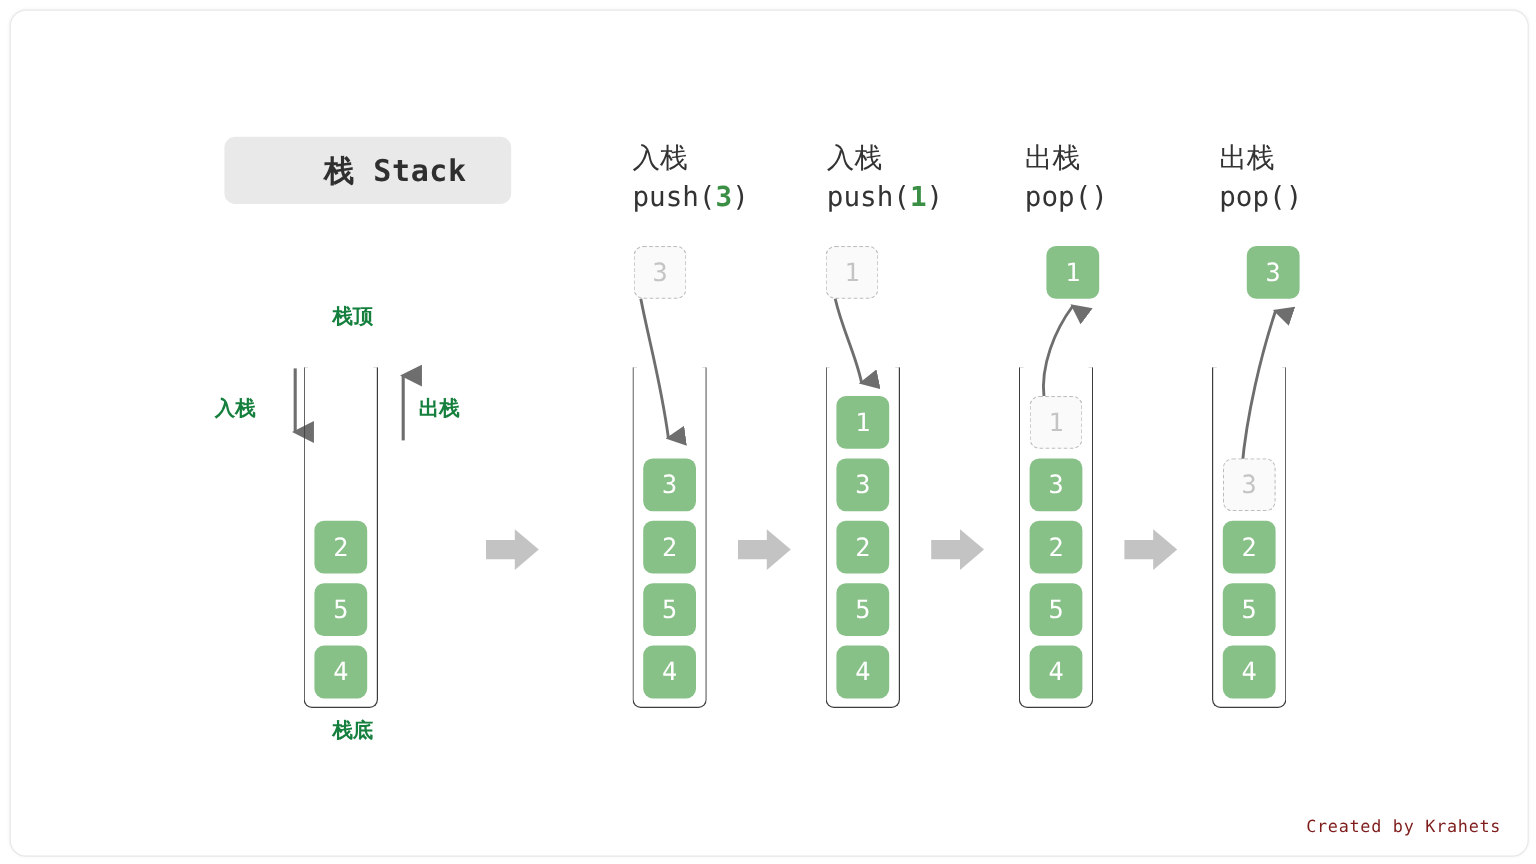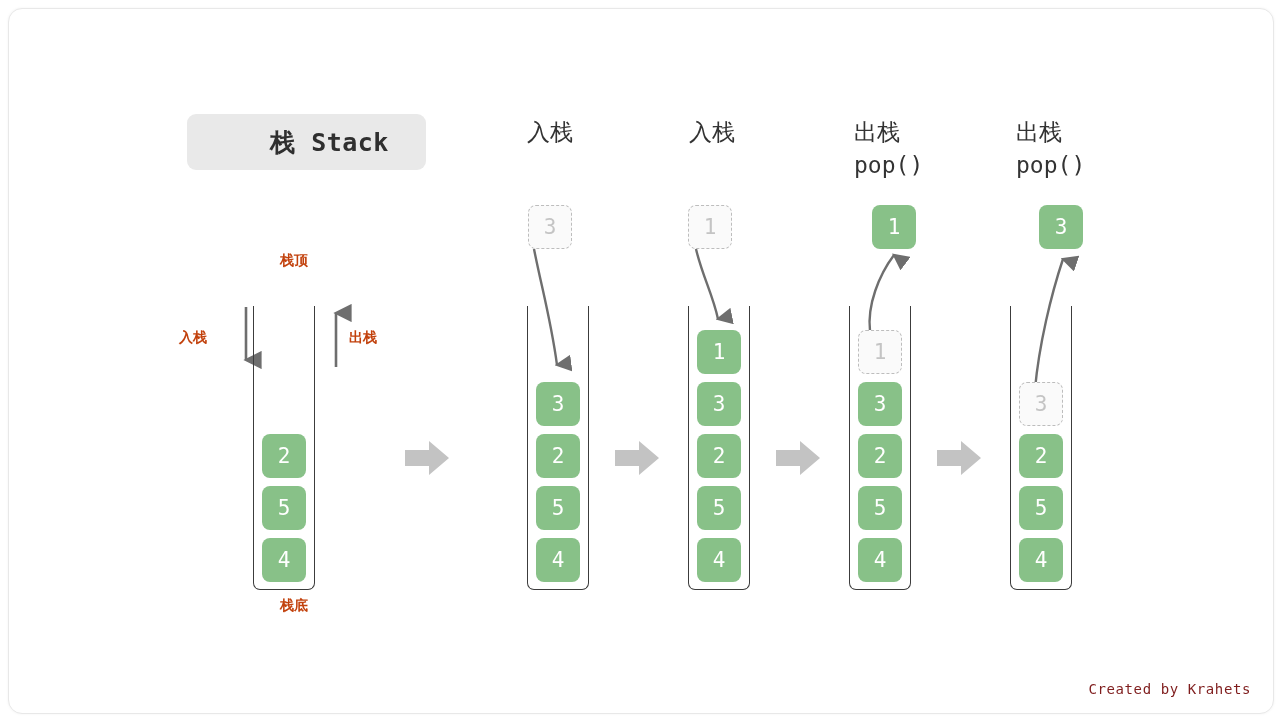--- a/index.html
+++ b/index.html
@@ -93,23 +93,23 @@
   }
   .cell.ghost {
     background: #fafafa;
     color: #c4c4c4;
     border: 1.6px dashed #bdbdbd;
   }
 
   
   .cn-label {
     font-family: "DejaVu Sans", "Liberation Sans", sans-serif;
-    font-size: 14px;
+    font-size: 17px;
     font-weight: bold;
-    color: #c2410c;
+    color: #15803d;
     white-space: nowrap;
   }
 
   
   #watermark {
     right: 22px; bottom: 16px;
     font-family: "DejaVu Sans Mono", "Liberation Mono", monospace;
     font-size: 14px;
     color: #7f1d1d;
     letter-spacing: 0.6px;
@@ -154,20 +154,21 @@
   <div class="abs cell solid" style="left:253px; top:425px;">2</div>
   <div class="abs cell solid" style="left:253px; top:477px;">5</div>
   <div class="abs cell solid" style="left:253px; top:529px;">4</div>
 
   <svg class="abs" style="left:396px; top:430px;" width="46" height="38">
     <path d="M0,11 L24,11 L24,2 L44,19 L24,36 L24,27 L0,27 z" fill="#c3c3c3"></path>
   </svg>
 
   <div class="abs col-head" style="left:518px; top:108px;">
     <span class="cn">入栈</span>
+    <span class="code"><span>push(</span><span class="arg">3</span><span>)</span></span>
   </div>
 
   <div class="abs cell ghost" style="left:519px; top:196px;">3</div>
 
   <svg class="abs" style="left:500px; top:236px;" width="120" height="140">
     <defs>
       <marker id="mc1" markerWidth="7" markerHeight="7" refX="3.5" refY="6" orient="auto">
         <path d="M0,0 L7,0 L3.5,7 z" fill="#6e6e6e"></path>
       </marker>
     </defs>
@@ -179,20 +180,21 @@
   <div class="abs cell solid" style="left:527px; top:425px;">2</div>
   <div class="abs cell solid" style="left:527px; top:477px;">5</div>
   <div class="abs cell solid" style="left:527px; top:529px;">4</div>
 
   <svg class="abs" style="left:606px; top:430px;" width="46" height="38">
     <path d="M0,11 L24,11 L24,2 L44,19 L24,36 L24,27 L0,27 z" fill="#c3c3c3"></path>
   </svg>
 
   <div class="abs col-head" style="left:680px; top:108px;">
     <span class="cn">入栈</span>
+    <span class="code"><span>push(</span><span class="arg">1</span><span>)</span></span>
   </div>
 
   <div class="abs cell ghost" style="left:679px; top:196px;">1</div>
 
   <svg class="abs" style="left:662px; top:236px;" width="110" height="92">
     <defs>
       <marker id="mc2" markerWidth="7" markerHeight="7" refX="3.5" refY="6" orient="auto">
         <path d="M0,0 L7,0 L3.5,7 z" fill="#6e6e6e"></path>
       </marker>
     </defs>

